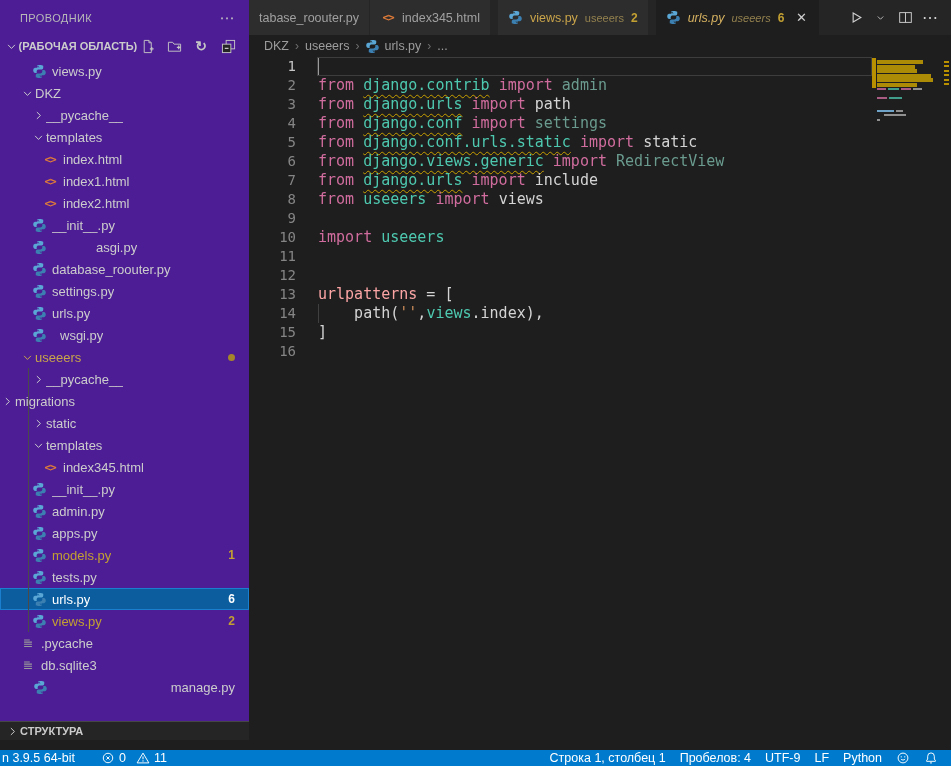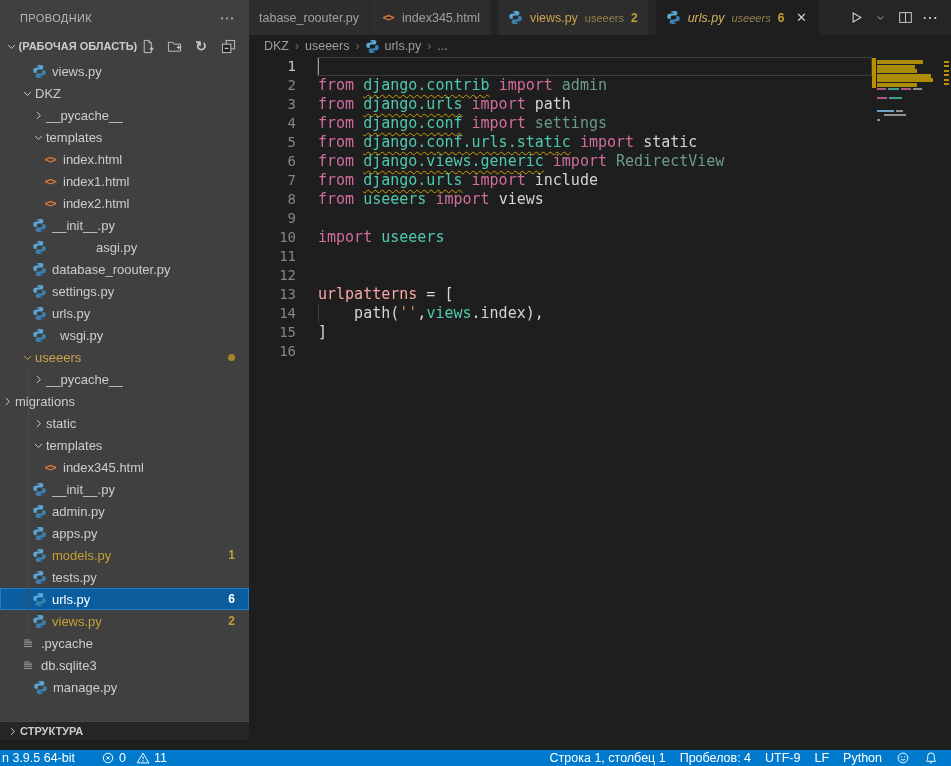--- a/index.html
+++ b/index.html
@@ -1,21 +1,21 @@
 <!DOCTYPE html>
 <html><head>
 <meta charset="utf-8">
 <style>
   *{box-sizing:border-box;margin:0;padding:0}
   html,body{width:951px;height:766px;overflow:hidden;background:#1e1e1e;
     font-family:"Liberation Sans",sans-serif;-webkit-font-smoothing:antialiased}
   .screen{position:relative;width:951px;height:766px;background:#1e1e1e;overflow:hidden}
 
   
-  .sidebar{position:absolute;left:0;top:0;width:249px;height:740px;background:#404040}
+  .sidebar{position:absolute;left:0;top:0;width:249px;height:740px;background:#4c1d95}
   .explorer-title{height:35px;display:flex;align-items:center;padding:0 14px 0 20px;
     color:#b8b8b8;font-size:11px;letter-spacing:.4px}
   .explorer-title .more{margin-left:auto;color:#c5c5c5;font-size:15px;cursor:pointer}
   .ws-header{height:22px;display:flex;align-items:center;padding:0 12px 0 4px;
     color:#cccccc;font-size:11px;font-weight:bold}
   .ws-header .chev{width:16px;height:16px;display:flex;align-items:center;justify-content:center;color:#cccccc}
   .ws-header .wslabel{white-space:nowrap;overflow:hidden}
   .ws-toolbar{margin-left:auto;display:flex;gap:9px;color:#c5c5c5}
   .icon-btn{width:18px;height:18px;display:flex;align-items:center;justify-content:center;cursor:pointer}
   .tree{position:absolute;left:0;top:57px;width:249px;height:648px;padding-top:3px}
@@ -369,21 +369,21 @@
           <span class="lbl">.pycache</span>
         </div>
         <div class="trow" style="padding-left: 20px;">
           <span class="ficon">
             <svg width="14" height="14" viewBox="0 0 16 16" fill="none">
               <path d="M3.5 4.5h6.5M3.5 7h9M3.5 9.5h9M3.5 12h9" stroke="#9a9a9a" stroke-width="1.2"></path>
             </svg>
           </span>
           <span class="lbl">db.sqlite3</span>
         </div>
-        <div class="trow" style="padding-left: 32px;">
+        <div class="trow" style="padding-left: 32px; justify-content: space-between;">
           <span class="ficon">
             <svg width="15" height="15" viewBox="0 0 16 16">
     <path fill="#5aa7d6" d="M7.9 1C5.2 1 5.4 2.2 5.4 2.2v1.5h2.7v.4H4S1.3 3.8 1.3 6.7c0 2.9 2.3 2.8 2.3 2.8H5V8.2s-.1-2.3 2.2-2.3h2.7s2.1.1 2.1-2V2.3S12.4 1 7.9 1zM6.4 1.8a.75.75 0 1 1 0 1.5.75.75 0 0 1 0-1.5z"></path>
     <path fill="#3c7fb1" d="M8.1 15c2.7 0 2.5-1.2 2.5-1.2v-1.5H7.9v-.4H12s2.7.3 2.7-2.6c0-2.9-2.3-2.8-2.3-2.8H11v1.3s.1 2.3-2.2 2.3H6.1s-2.1-.1-2.1 2v1.6S3.6 15 8.1 15zm1.5-.8a.75.75 0 1 1 0-1.5.75.75 0 0 1 0 1.5z"></path>
             </svg>
           </span>
           <span class="lbl">manage.py</span>
         </div>
         <div class="guide" style="top: 311px; height: 264px;"></div>
       </div>

